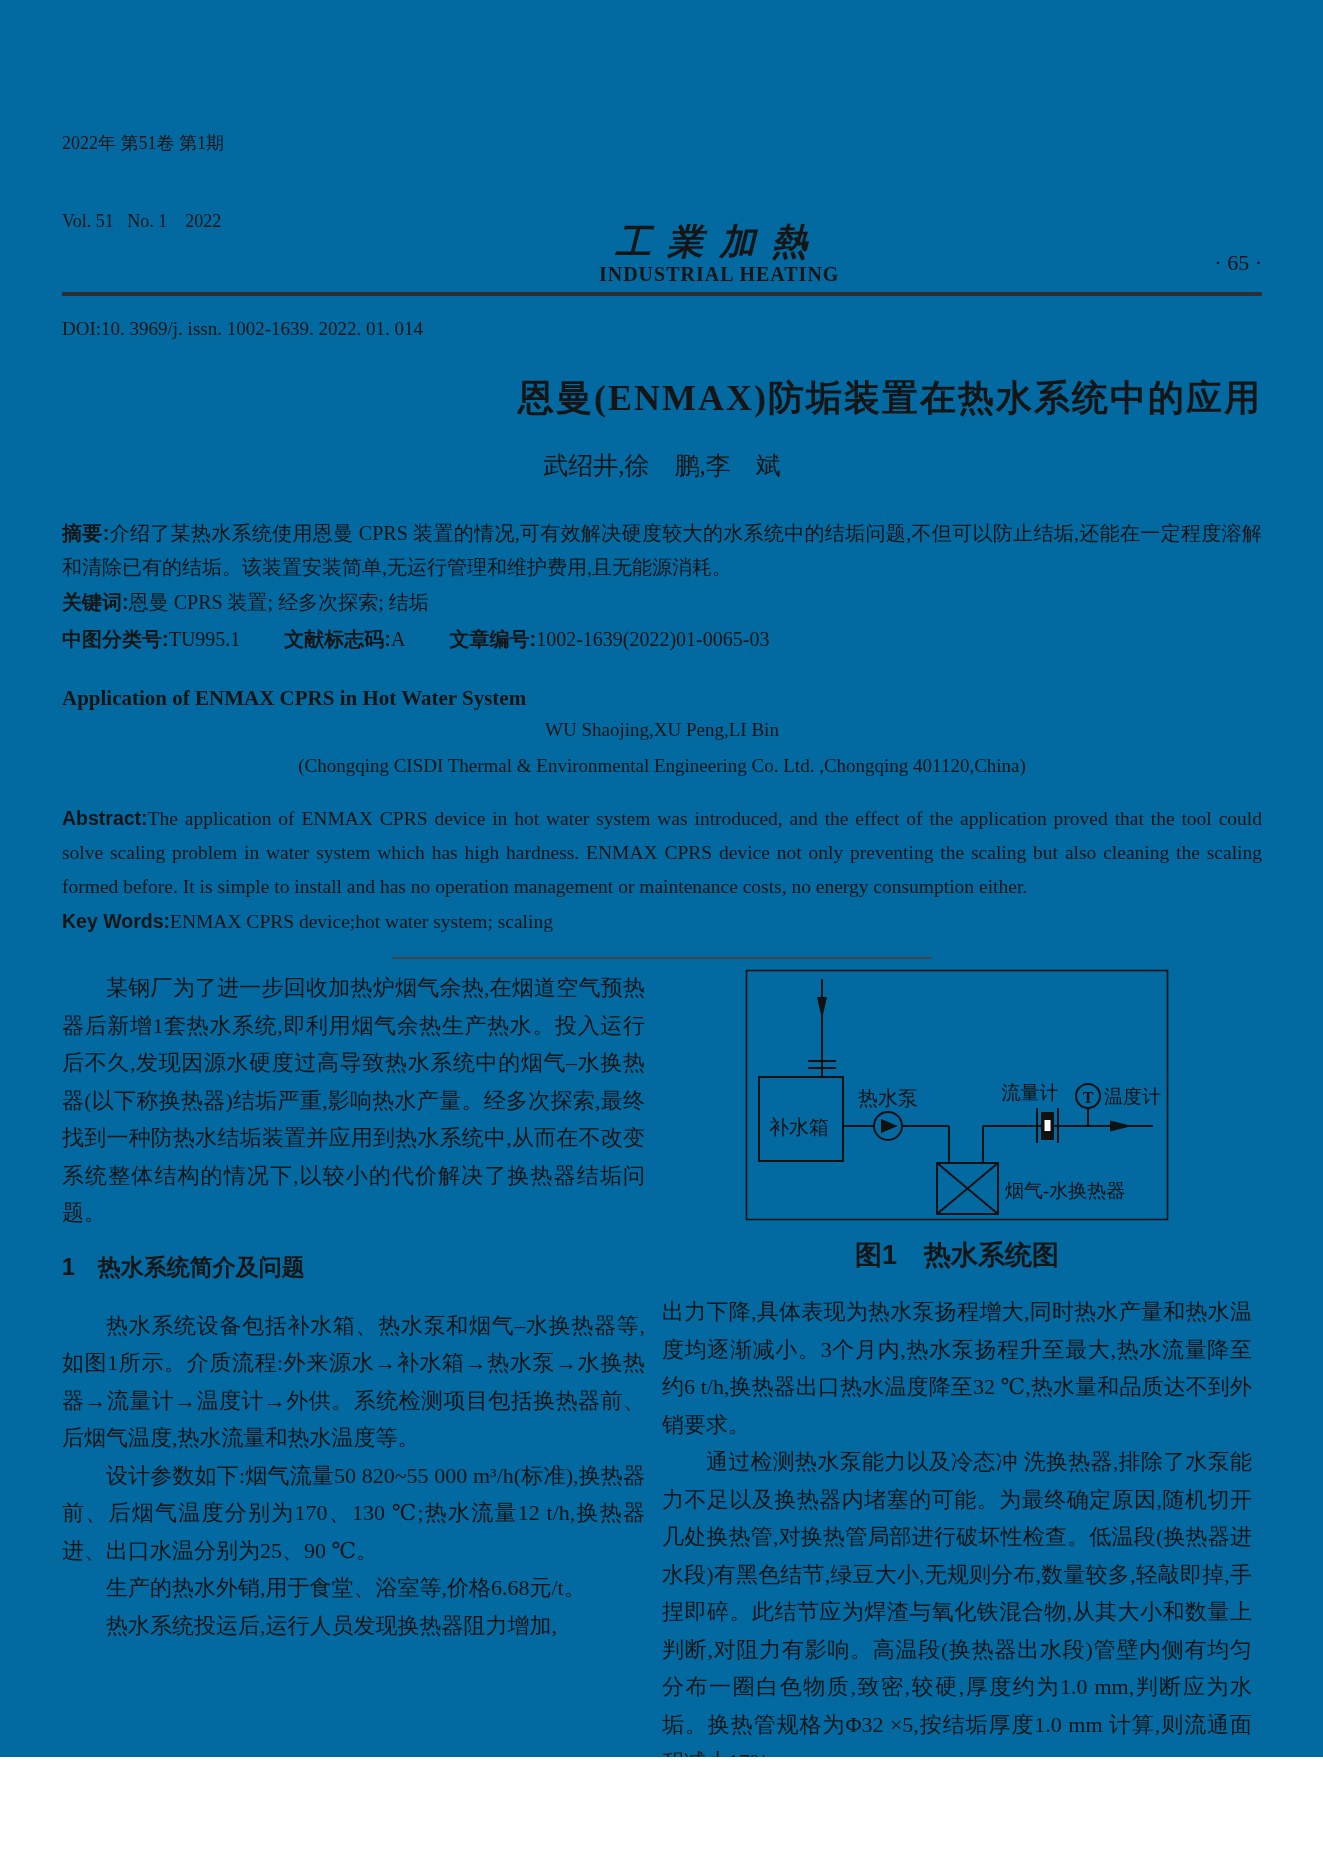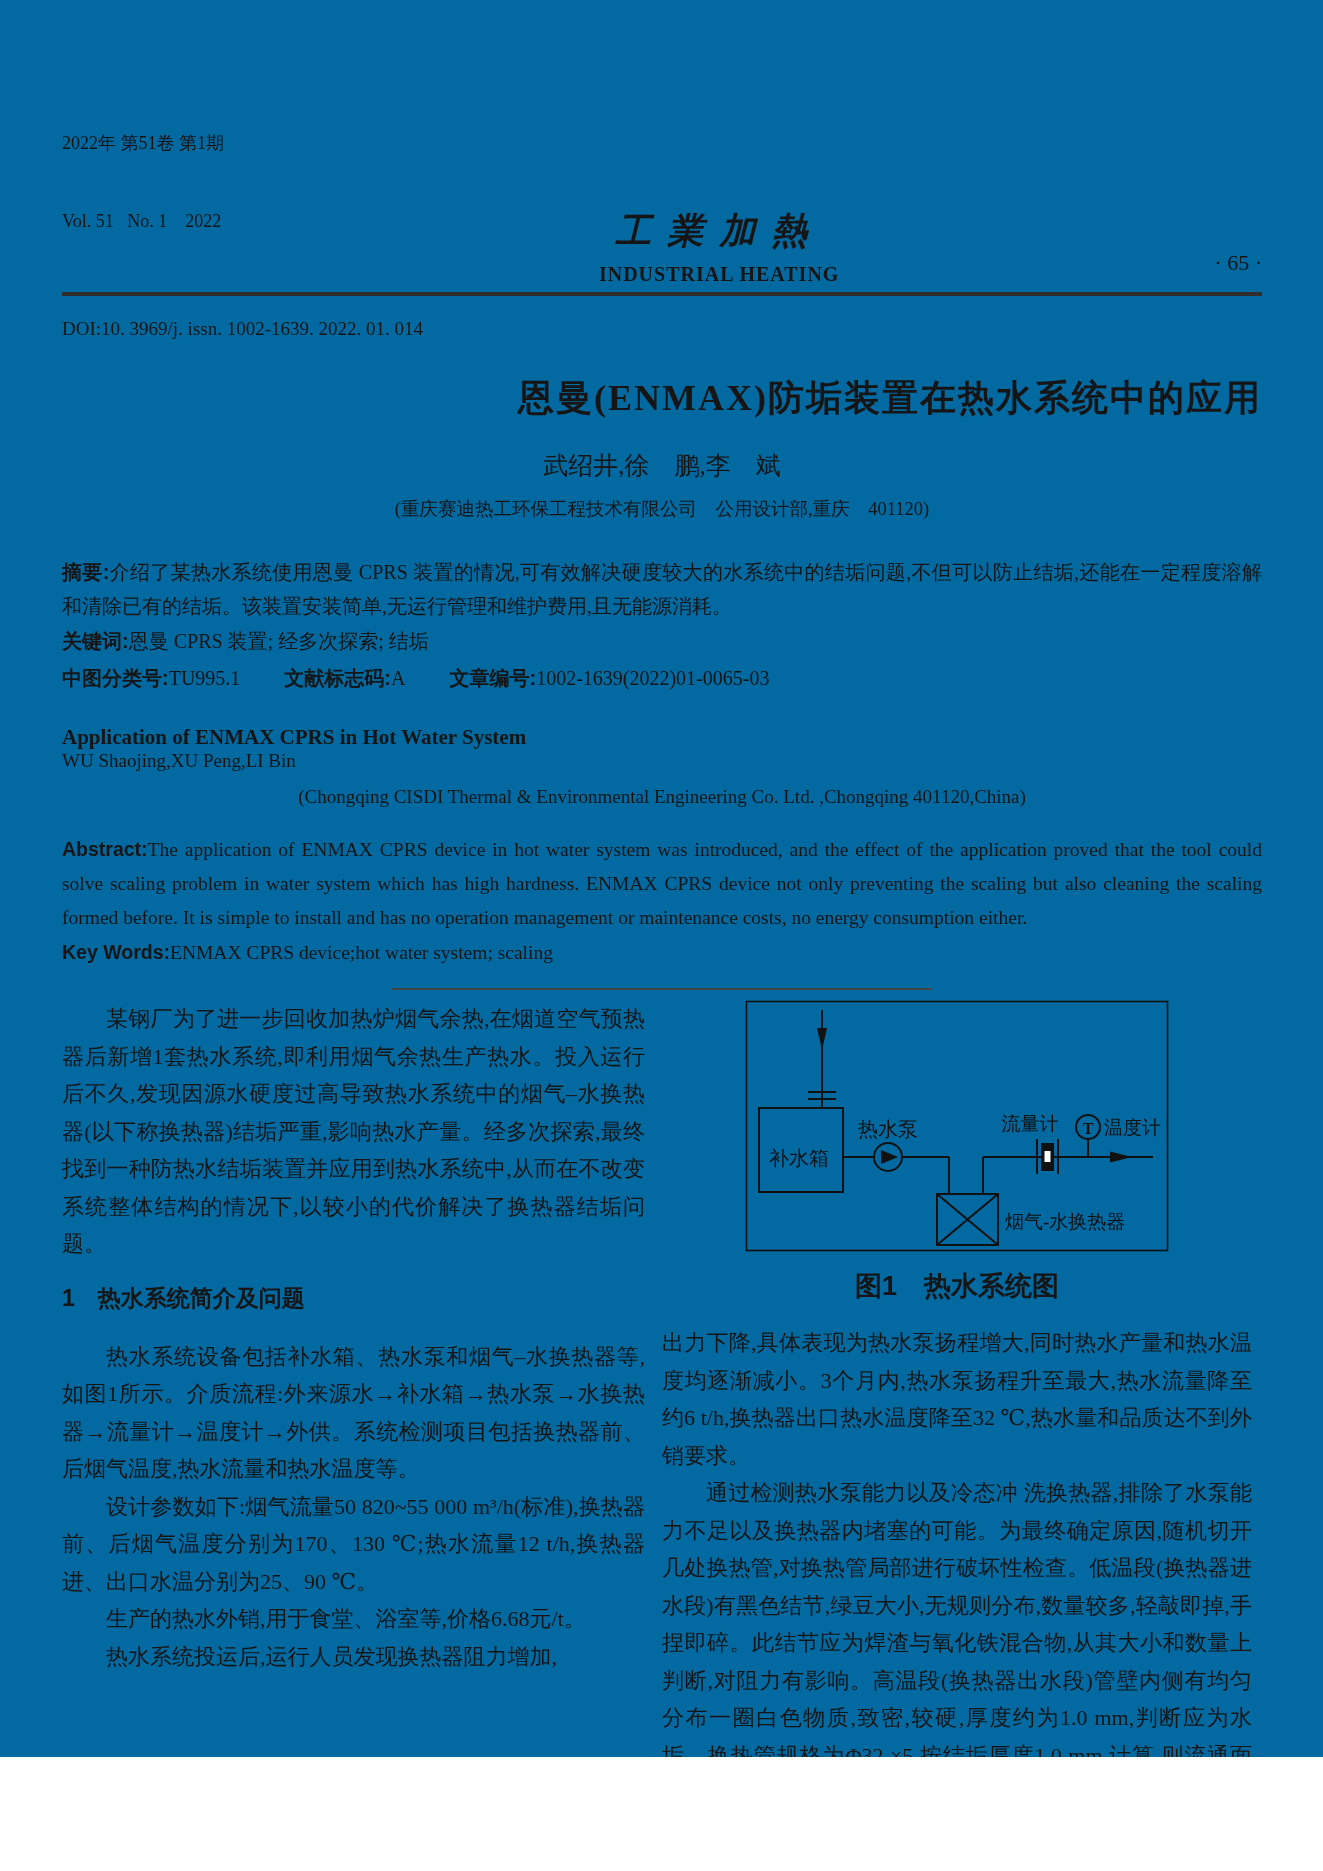--- a/index.html
+++ b/index.html
@@ -5,38 +5,38 @@
   html,body{margin:0;padding:0;background:#ffffff;}
   .page{position:relative;width:1323px;height:1757px;background:#0369a1;overflow:hidden;
         font-family:"Liberation Serif","DejaVu Serif",serif;color:#151515;}
   .content{position:absolute;left:62px;top:0;width:1200px;}
 
   
   .hdr{margin-top:78px;display:flex;justify-content:space-between;align-items:flex-end;}
   .hdr-left{font-size:18px;line-height:26px;white-space:pre;}
   .hdr-center{text-align:center;flex:1;}
   .logo{font-size:36px;font-weight:700;font-style:italic;letter-spacing:16px;line-height:34px;}
-  .journal-en{font-size:20px;font-weight:700;letter-spacing:1px;margin-top:15px;}
+  .journal-en{font-size:20px;font-weight:700;letter-spacing:1px;margin-top:4px;}
   .hdr-right{font-size:22px;line-height:26px;padding-bottom:10px;}
   .hdr-rule{height:4px;background:#2f2f2f;margin-top:6px;}
 
   .doi{margin-top:22px;font-size:19px;}
 
   .title-cn{margin-top:34px;text-align:right;font-size:36px;font-weight:600;letter-spacing:2px;}
   .authors-cn{margin-top:26px;text-align:center;font-size:25px;}
   .affil-cn{margin-top:14px;text-align:center;font-size:18.5px;}
 
   .abs-block{margin-top:34px;font-size:20px;line-height:34px;text-align:justify;}
   .lbl{font-family:"Liberation Sans","DejaVu Sans",sans-serif;font-weight:700;}
   .kw-line{font-size:20px;line-height:34px;margin-top:1px;}
   .meta-line{font-size:20px;line-height:34px;margin-top:3px;}
   .meta-line .gap{display:inline-block;width:44px;}
 
   .en-title{margin-top:30px;font-size:21px;font-weight:700;}
-  .en-authors{margin-top:0;text-align:left;font-size:19px;}
+  .en-authors{margin-top:8px;text-align:center;font-size:19px;}
   .en-affil{margin-top:14px;text-align:center;font-size:19px;}
   .abs-en{margin-top:24px;font-size:19.5px;line-height:34px;text-align:justify;}
   .kw-en{font-size:19.5px;line-height:34px;}
 
   .divider{width:540px;height:2px;background:#444;margin:18px auto 10px auto;}
 
   
   .cols{display:flex;gap:17px;margin-top:8px;}
   .col-left{width:583px;display:flex;flex-direction:column;min-height:908px;}
   .col-right{width:590px;}
@@ -81,21 +81,20 @@
         <div class="journal-en">INDUSTRIAL HEATING</div>
       </div>
       <div class="hdr-right">· 65 ·</div>
     </div>
     <div class="hdr-rule" style="background: rgb(47, 47, 47);"></div>
 
     <div class="doi">DOI:10. 3969/j. issn. 1002-1639. 2022. 01. 014</div>
 
     <div class="title-cn">恩曼(ENMAX)防垢装置在热水系统中的应用</div>
     <div class="authors-cn">武绍井,徐　鹏,李　斌</div>
-    <div class="affil-cn">(重庆赛迪热工环保工程技术有限公司　公用设计部,重庆　401120)</div>
 
     <div class="abs-block"><span class="lbl">摘要:</span><span>介绍了某热水系统使用恩曼 CPRS 装置的情况,可有效解决硬度较大的水系统中的结垢问题,不但可以防止结垢,还能在一定程度溶解和清除已有的结垢。该装置安装简单,无运行管理和维护费用,且无能源消耗。</span></div>
     <div class="kw-line"><span class="lbl">关键词:</span><span>恩曼 CPRS 装置; 经多次探索; 结垢</span></div>
     <div class="meta-line"><span class="lbl">中图分类号:</span><span>TU995.1</span><span class="gap"></span><span class="lbl">文献标志码:</span><span>A</span><span class="gap"></span><span class="lbl">文章编号:</span><span>1002-1639(2022)01-0065-03</span></div>
 
     <div class="en-title">Application of ENMAX CPRS in Hot Water System</div>
     <div class="en-authors">WU Shaojing,XU Peng,LI Bin</div>
     <div class="en-affil">(Chongqing CISDI Thermal &amp; Environmental Engineering Co.  Ltd. ,Chongqing 401120,China)</div>
     <div class="abs-en"><span class="lbl">Abstract:</span><span>The application of ENMAX CPRS device in hot water system was introduced, and the effect of the application proved that the tool could solve scaling problem in water system which has high hardness.  ENMAX CPRS device not only preventing the scaling but also cleaning the scaling formed before.  It is simple to install and has no operation management or maintenance costs, no energy consumption either.</span></div>
     <div class="kw-en"><span class="lbl">Key Words:</span><span>ENMAX CPRS device;hot water system; scaling</span></div>

